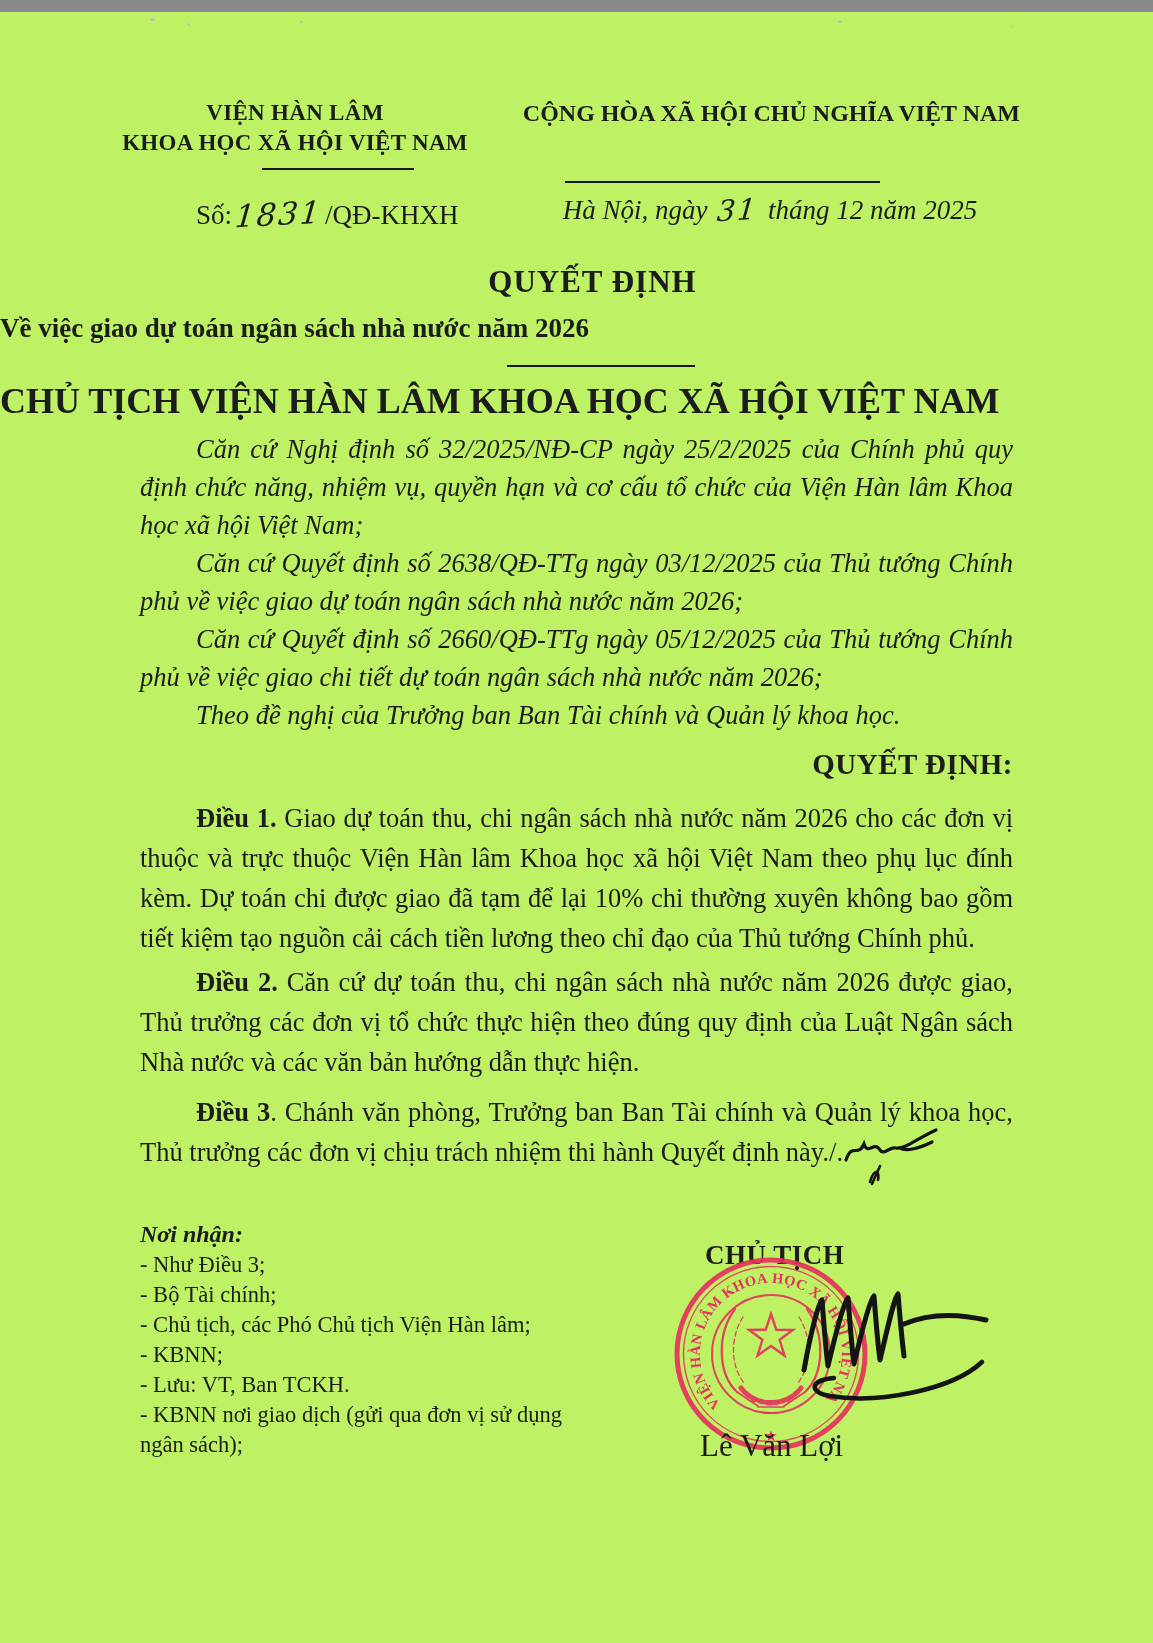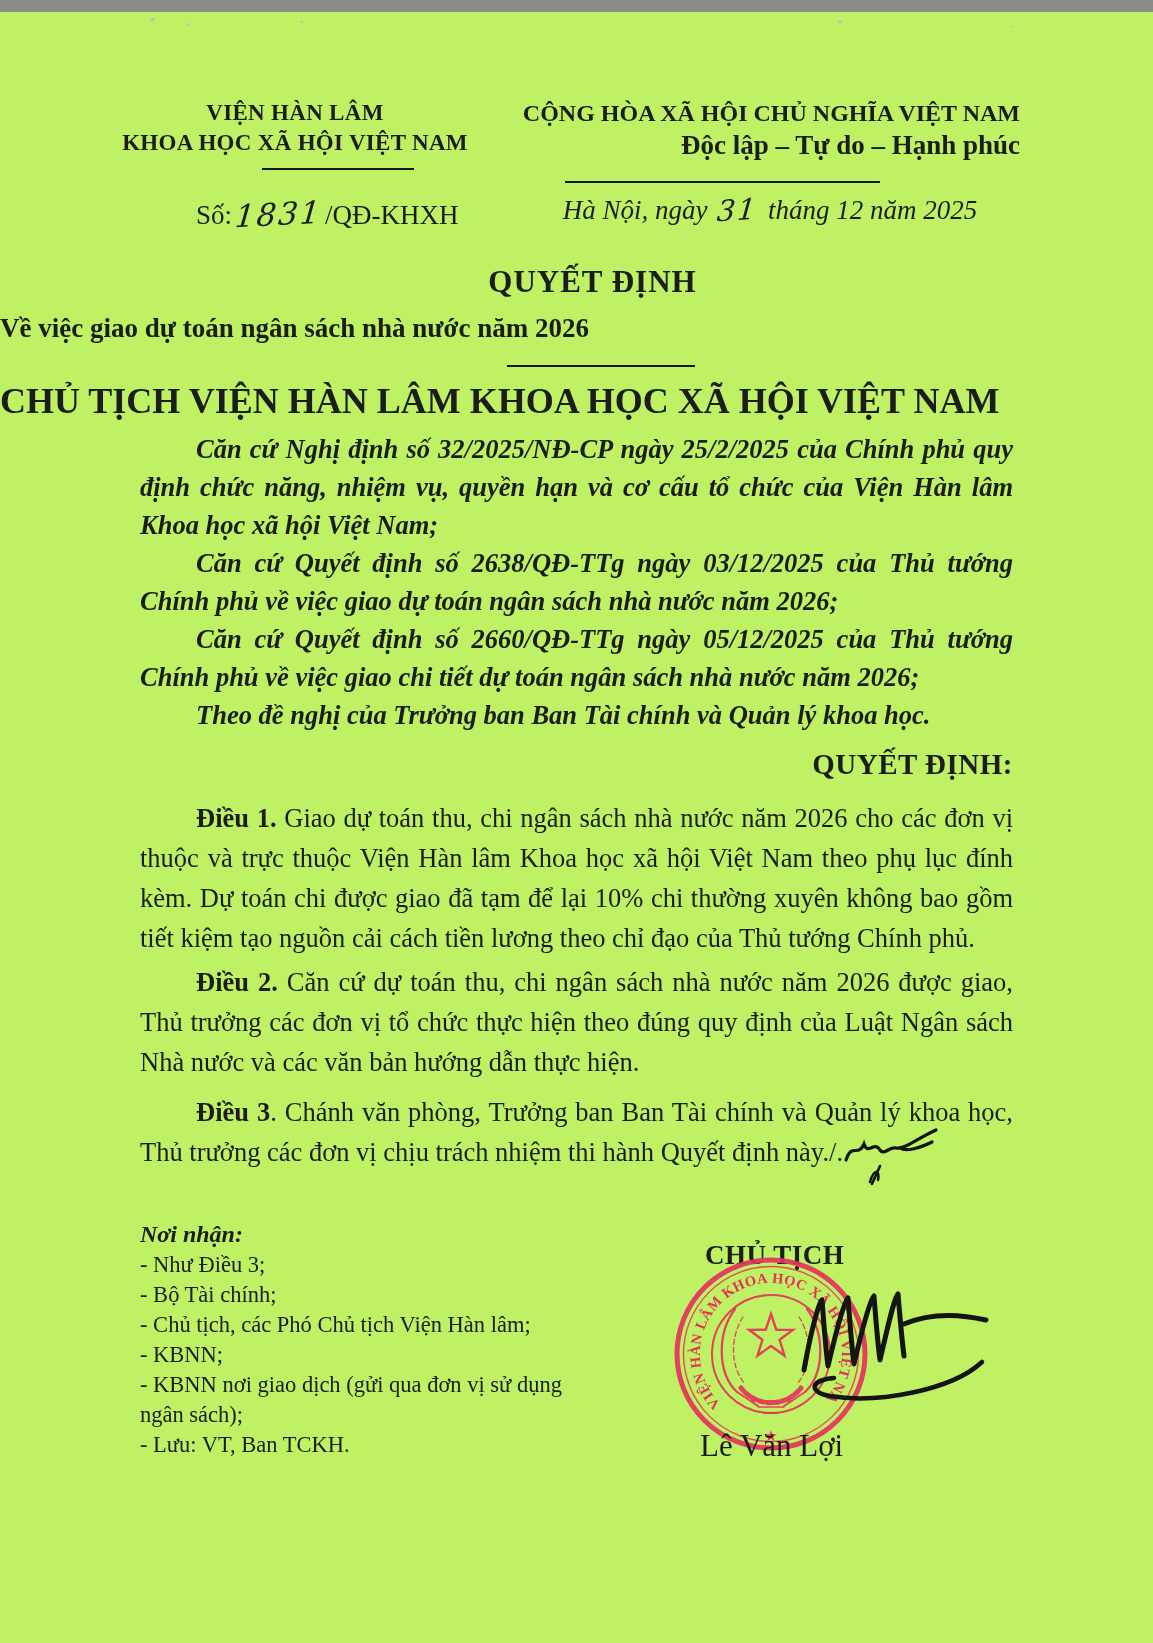--- a/index.html
+++ b/index.html
@@ -32,21 +32,21 @@
                 font-weight:bold; font-size:31px; letter-spacing:1px; }
   .title-sub { position:absolute; left:0; top:301px; width:100%; text-align:left;
                font-weight:bold; font-size:27px; }
   .title-rule { left:507px; top:353px; width:188px; }
   .authority { position:absolute; left:0; top:368px; width:100%; text-align:left;
                font-weight:bold; font-size:36px; }
 
   
   .body { position:absolute; left:140px; top:418px; width:873px; font-size:26.5px; text-align:justify; }
   .body p { margin:0; text-indent:56px; }
-  .body p.pre { font-style:italic; line-height:38px;font-weight:bold; }
+  .body p.pre { font-style:italic; line-height:38px; }
   .body p.decision-heading { text-align:right; text-indent:0; font-weight:bold; font-size:29px;
                              letter-spacing:.5px; margin:12px 0 16px 0; line-height:36px; }
   .body p.article { line-height:40px; }
   .body p.article-2 { margin-top:4px; }
   .body p.article-3 { margin-top:10px; }
 
   
   .footer-left { position:absolute; left:140px; top:1206px; width:470px; font-size:22.5px; line-height:30px; }
   .recip-label { font-weight:bold; font-style:italic; font-size:24px; line-height:32px; }
 
@@ -73,21 +73,20 @@
   <div class="org-block">
     <div>VIỆN HÀN LÂM</div>
     <div>KHOA HỌC XÃ HỘI VIỆT NAM</div>
   </div>
   <div class="hrule org-rule"></div>
 
   <div class="doc-number"><span>Số:</span><span class="hand">1831</span><span>/QĐ-KHXH</span></div>
 
   <div class="national-block">
     <div class="nat1">CỘNG HÒA XÃ HỘI CHỦ NGHĨA VIỆT NAM</div>
-    <div class="nat2">Độc lập – Tự do – Hạnh phúc</div>
   </div>
   <div class="hrule nat-rule"></div>
 
   <div class="date-line"><span>Hà Nội, ngày</span> <span class="hand hand-day">31</span> <span>tháng 12 năm 2025</span></div>
 
   <div class="title-main">QUYẾT ĐỊNH</div>
   <div class="title-sub">Về việc giao dự toán ngân sách nhà nước năm 2026</div>
   <div class="hrule title-rule"></div>
   <div class="authority">CHỦ TỊCH VIỆN HÀN LÂM KHOA HỌC XÃ HỘI VIỆT NAM</div>
 
@@ -109,22 +108,22 @@
       <path d="M30,60 C34,46 40,48 38,58 M40,44 L32,62" stroke-width="2.6"></path>
     </g>
   </svg>
 
   <div class="footer-left">
     <div class="recip-label">Nơi nhận:</div>
     <div>- Như Điều 3;</div>
     <div>- Bộ Tài chính;</div>
     <div>- Chủ tịch, các Phó Chủ tịch Viện Hàn lâm;</div>
     <div>- KBNN;</div>
+    <div>- Lưu: VT, Ban TCKH.</div>
     <div>- KBNN nơi giao dịch (gửi qua đơn vị sử dụng ngân sách);</div>
-    <div>- Lưu: VT, Ban TCKH.</div>
   </div>
 
   <div class="sign-title">CHỦ TỊCH</div>
 
   <svg class="stamp" width="198" height="198" viewBox="0 0 198 198">
     <g stroke="currentColor" fill="none" stroke-linecap="round">
       <circle cx="99" cy="99" r="94" stroke-width="5" opacity="0.92"></circle>
       <circle cx="99" cy="99" r="87.5" stroke-width="1.4" opacity="0.85"></circle>
       <circle cx="99" cy="99" r="59" stroke-width="2" opacity="0.9"></circle>
       <g opacity="0.9">

